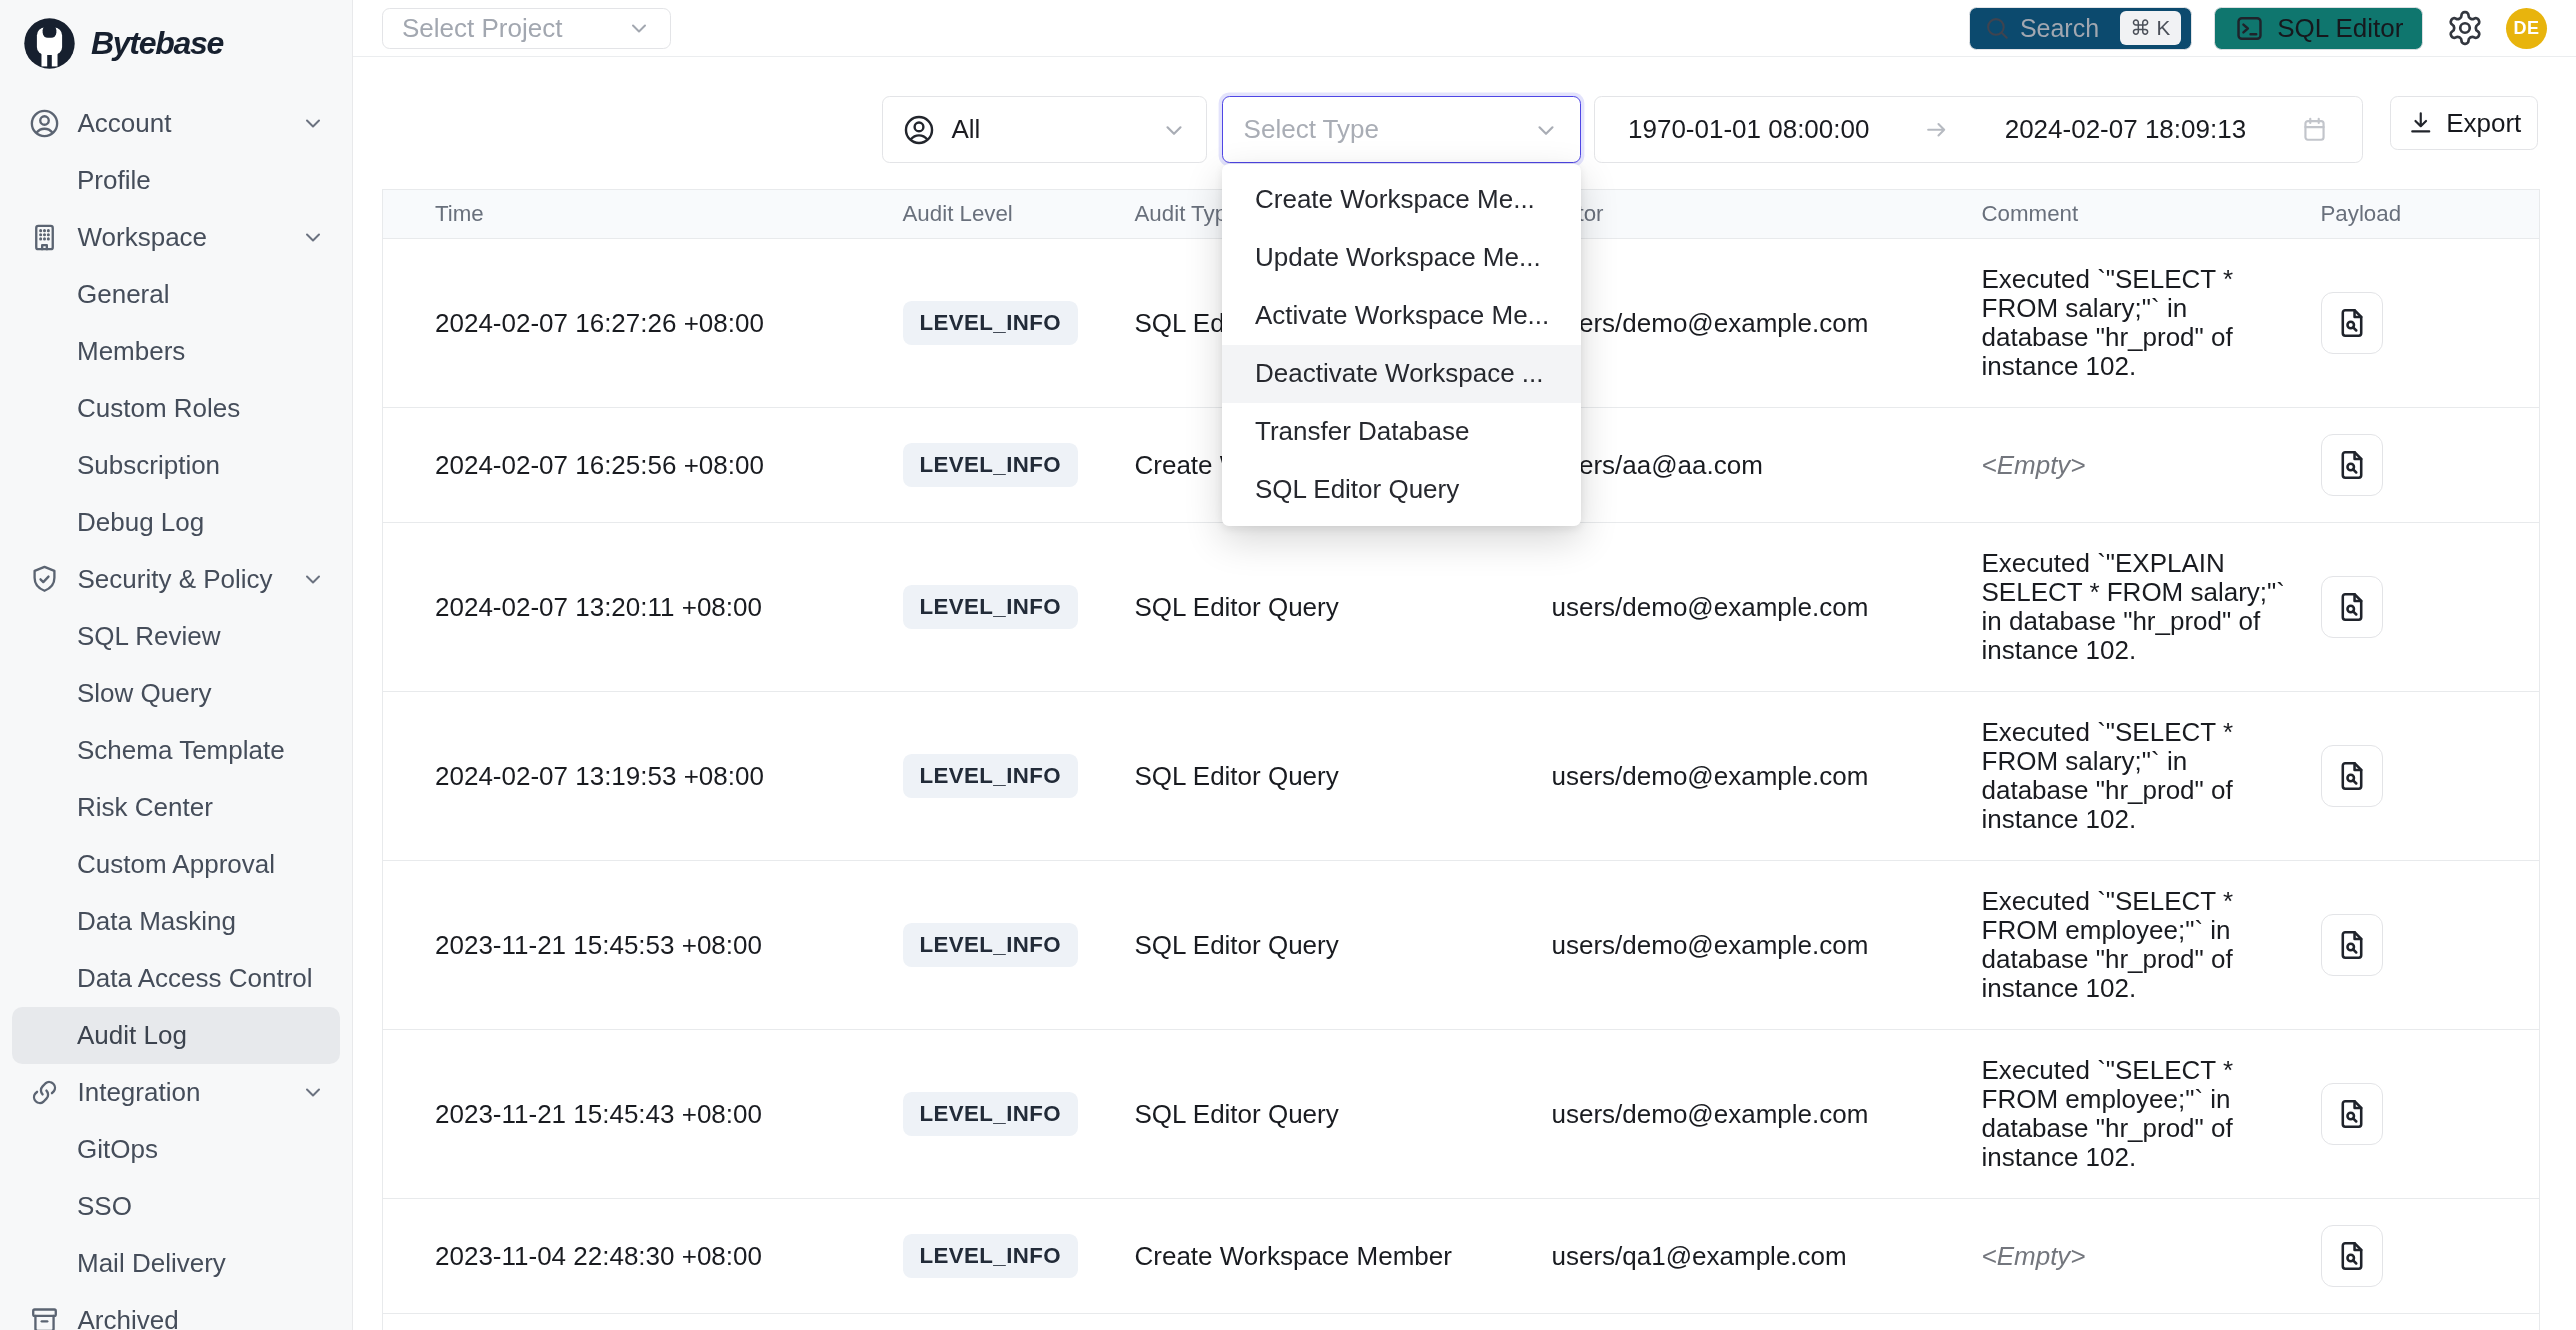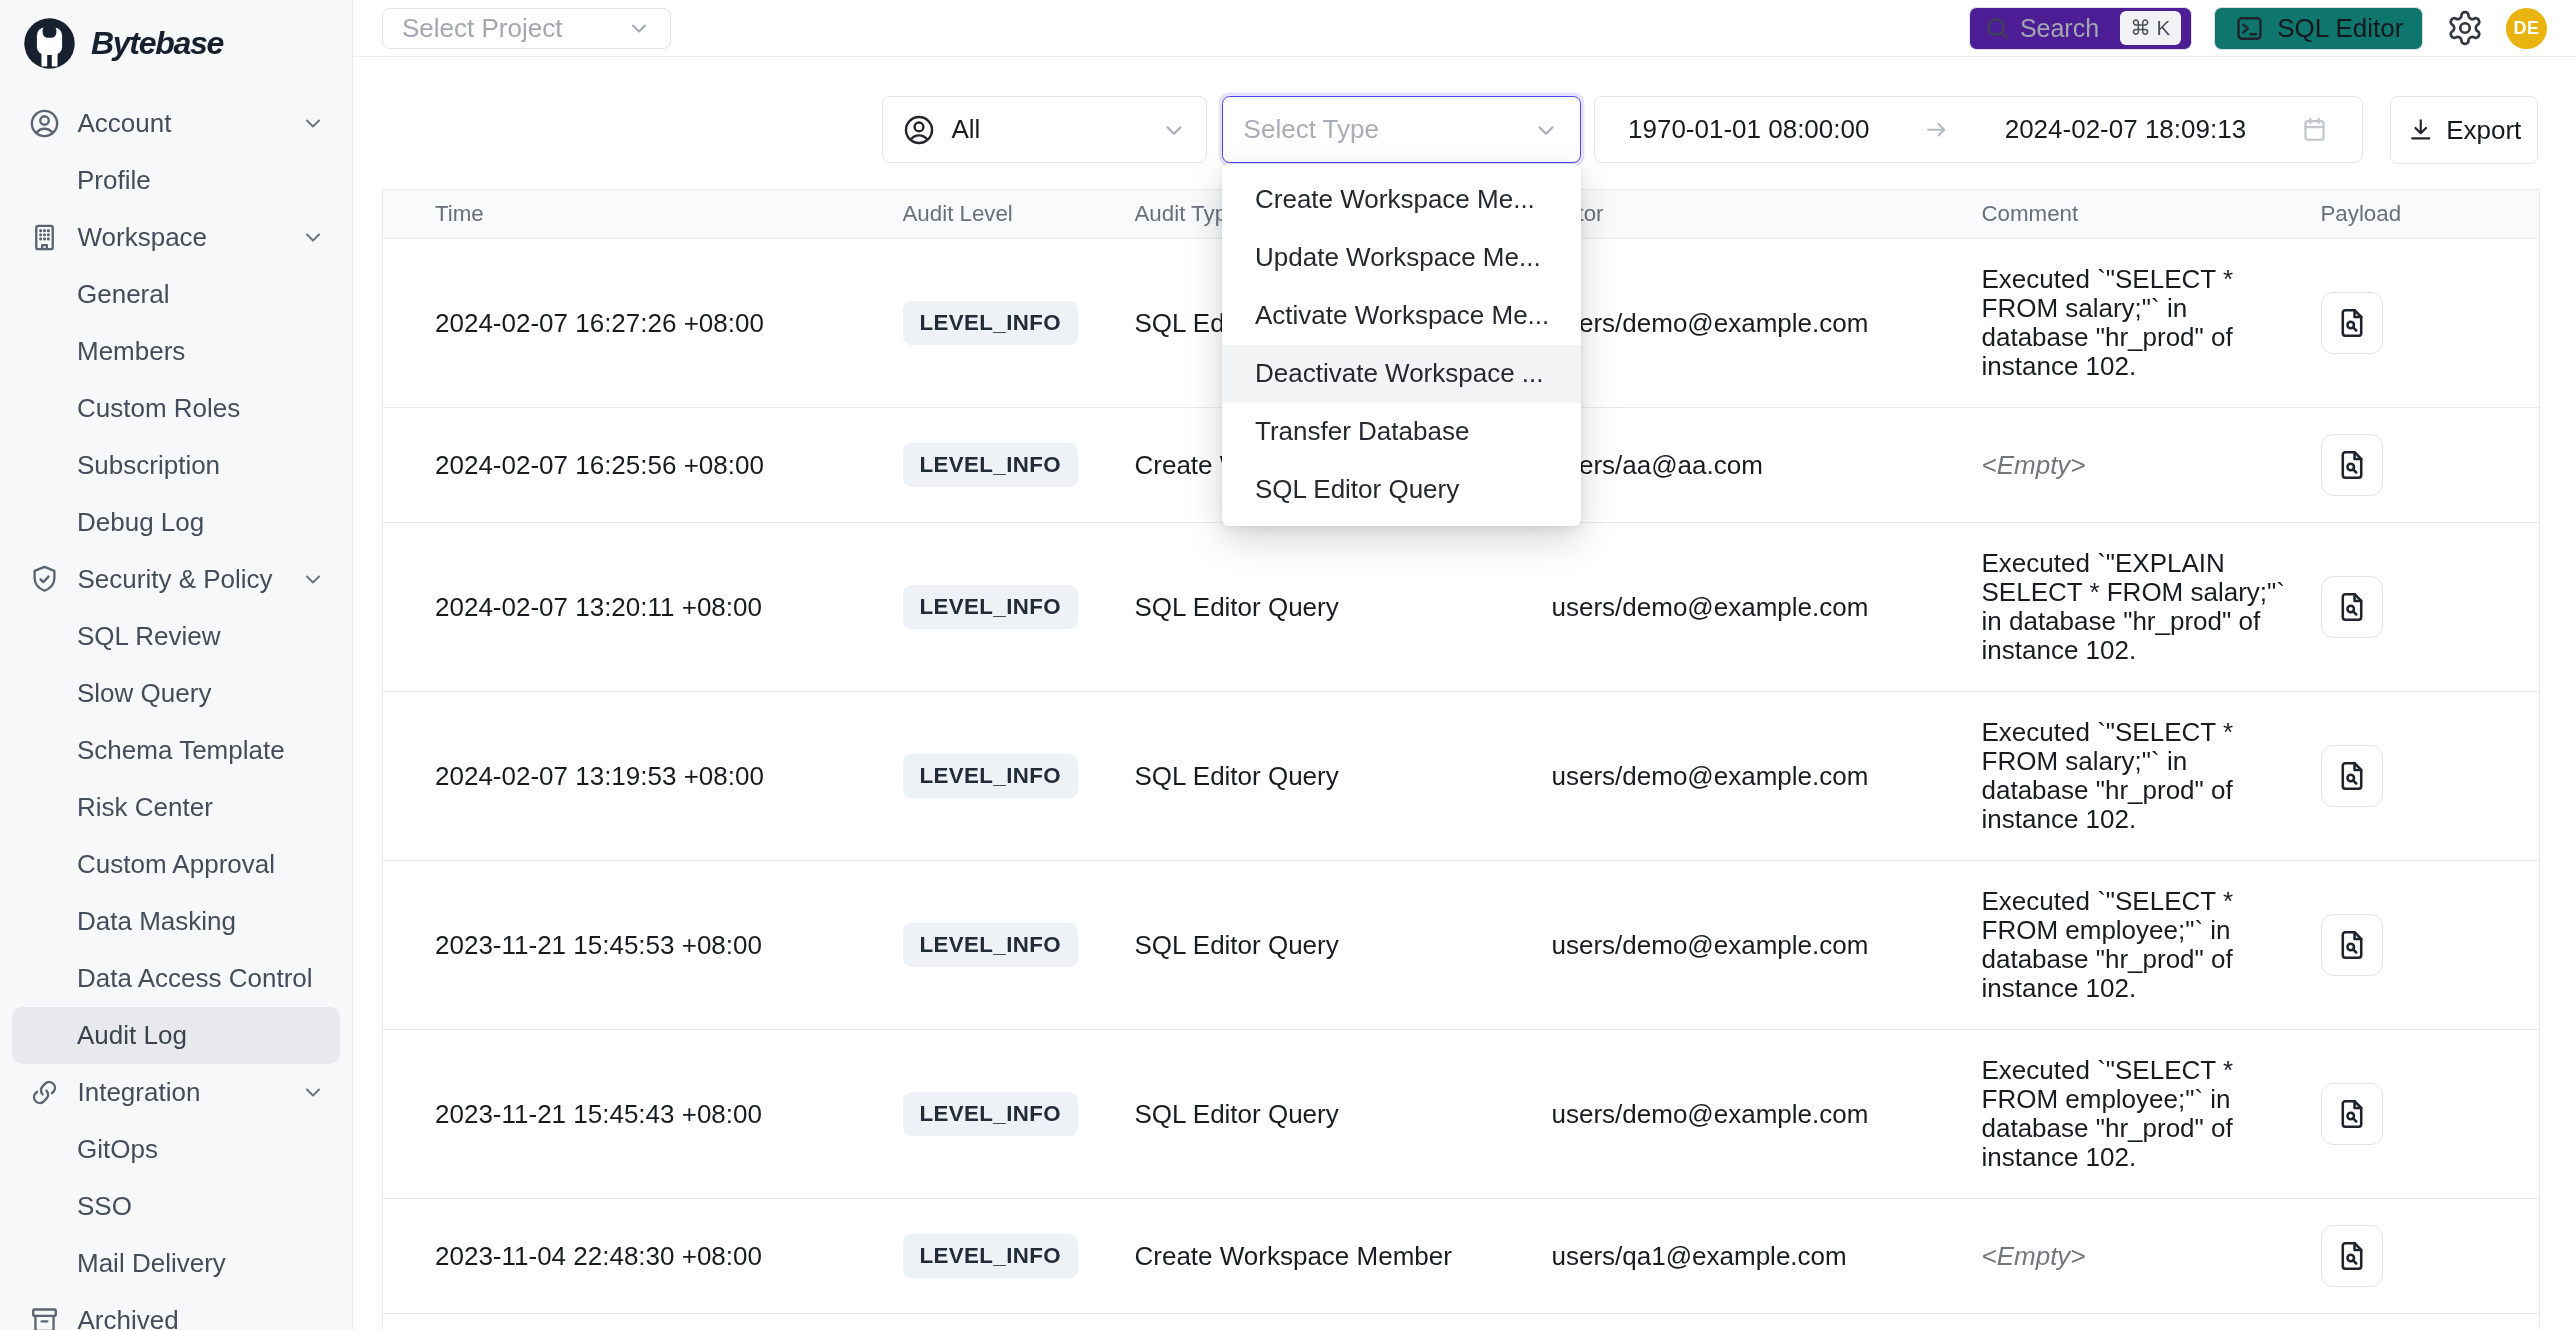--- a/index.html
+++ b/index.html
@@ -27,21 +27,21 @@
   
   .main { position:relative; flex:1; background:#fff; }
   .topbar { height:57px; border-bottom:0.9px solid #ebedef; display:flex; align-items:center;
             padding:0 29px; }
   .proj-select { width:289px; height:41px; border:0.9px solid #e3e4e7; border-radius:7.7px;
                  display:flex; align-items:center; padding:0 19px; color:#a2a7b0;
                  font-size:26px; background:#fff; }
   .proj-select .chev { margin-left:auto; color:#a2a7b0; display:flex; }
   .topbar-right { margin-left:auto; display:flex; align-items:center; gap:22.3px; }
   .search-box { width:223px; height:43px; border:0.9px solid #e3e4e7; border-radius:7.7px;
-                display:flex; align-items:center; gap:10.3px; padding:0 10.3px 0 13.7px; background:#4c1d95; }
+                display:flex; align-items:center; gap:10.3px; padding:0 10.3px 0 13.7px; background:#0c4a6e; }
   .search-box .sicon { width:26px; height:26px; color:#3f4450; display:flex; }
   .search-box .ph { color:#a2a7b0; font-size:25px; flex:1; }
   .kbd { background:#f1f2f4; border-radius:6px; padding:5.2px 10.3px; font-size:20.6px; color:#4b5059; white-space:nowrap; }
   .sqleditor-btn { height:43px; border:0.9px solid #dcdee1; border-radius:7.7px; background:#0f766e;
                    display:flex; align-items:center; gap:12px; padding:0 19px; font-size:26px;
                    color:#16181d; cursor:pointer; font-family:inherit; }
   .sqleditor-btn .bicon { width:31px; height:31px; display:flex; color:#1f232b; }
   .gear { width:38px; height:38px; color:#33373f; display:flex; cursor:pointer; }
   .gear svg { width:38px; height:38px; }
   .avatar { width:41px; height:41px; border-radius:50%; background:#e8b40d; color:#fff;
@@ -55,21 +55,21 @@
   .ctl-all .aicon { width:34px; height:34px; color:#22252c; display:flex; }
   .ctl-all .chev, .ctl-type .chev { margin-left:auto; color:#a9adb5; display:flex; }
   .ctl-type { left:869px; top:96px; width:359px; padding:0 20.6px; border:1.7px solid #4f46e5;
               box-shadow:0 0 0 3.4px rgba(99,102,241,.18); cursor:text; }
   .ctl-type .ph { color:#a9adb5; }
   .ctl-date { left:1241px; top:96px; width:769px; padding:0 33px; justify-content:space-between;
               cursor:pointer; }
   .ctl-date .dtxt { color:#191b20; }
   .ctl-date .darrow { color:#b6bac1; display:flex; }
   .ctl-date .cal { width:29px; height:29px; color:#c2c5cb; display:flex; }
-  .btn-export { position:absolute; left:2037px; top:96px; width:148px; height:68px;
+  .btn-export { position:absolute; left:2037px; top:96px; width:148px; height:54px;
                 border:0.9px solid #e3e4e7; border-radius:7.7px; background:#fff; display:flex;
                 align-items:center; justify-content:center; gap:12px; font-size:26px; color:#16181d;
                 cursor:pointer; font-family:inherit; }
   .btn-export .bicon { width:27.5px; height:27.5px; display:flex; color:#22252c; }
 
   
   .audit-table { position:absolute; left:29px; top:189px; width:2157px; border-collapse:collapse;
                  table-layout:fixed; }
   .audit-table th { height:49px; background:#f8fafc; color:#69707c; font-size:22.3px; font-weight:500;
                     text-align:left; border-top:0.9px solid #e8eaec; border-bottom:0.9px solid #e8eaec; }

